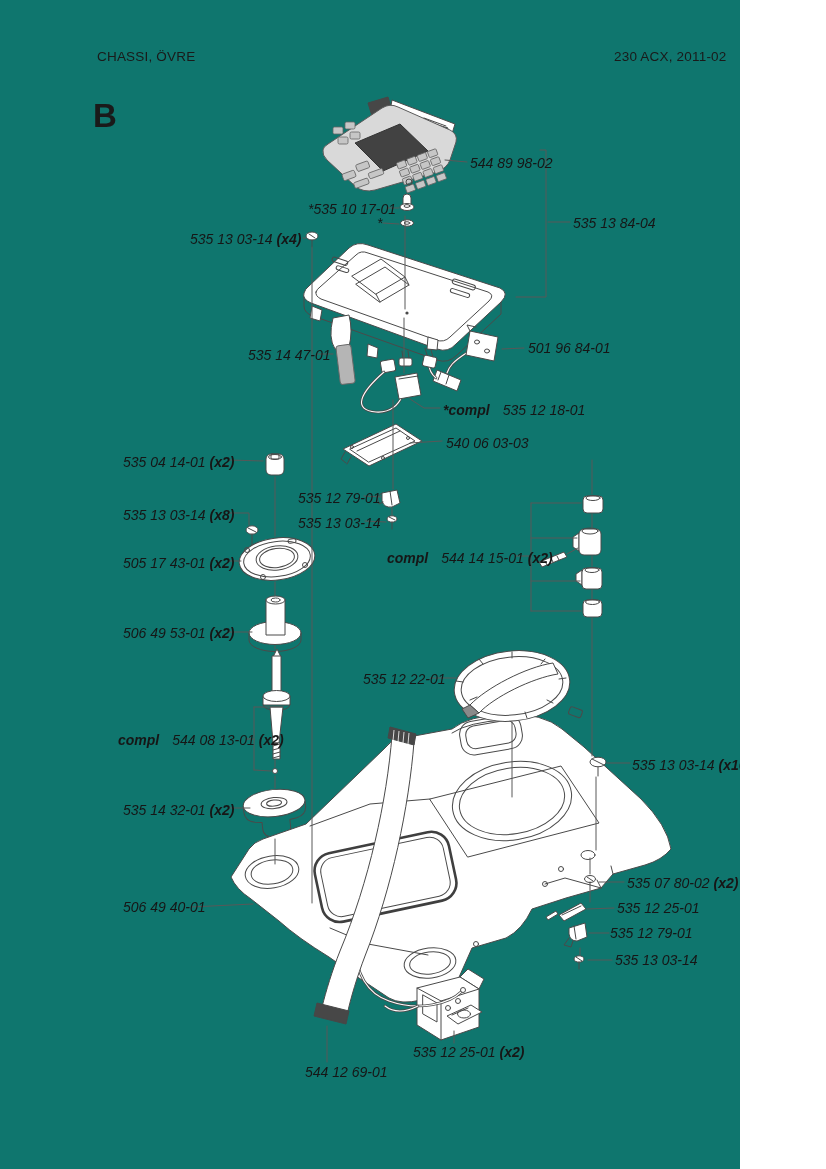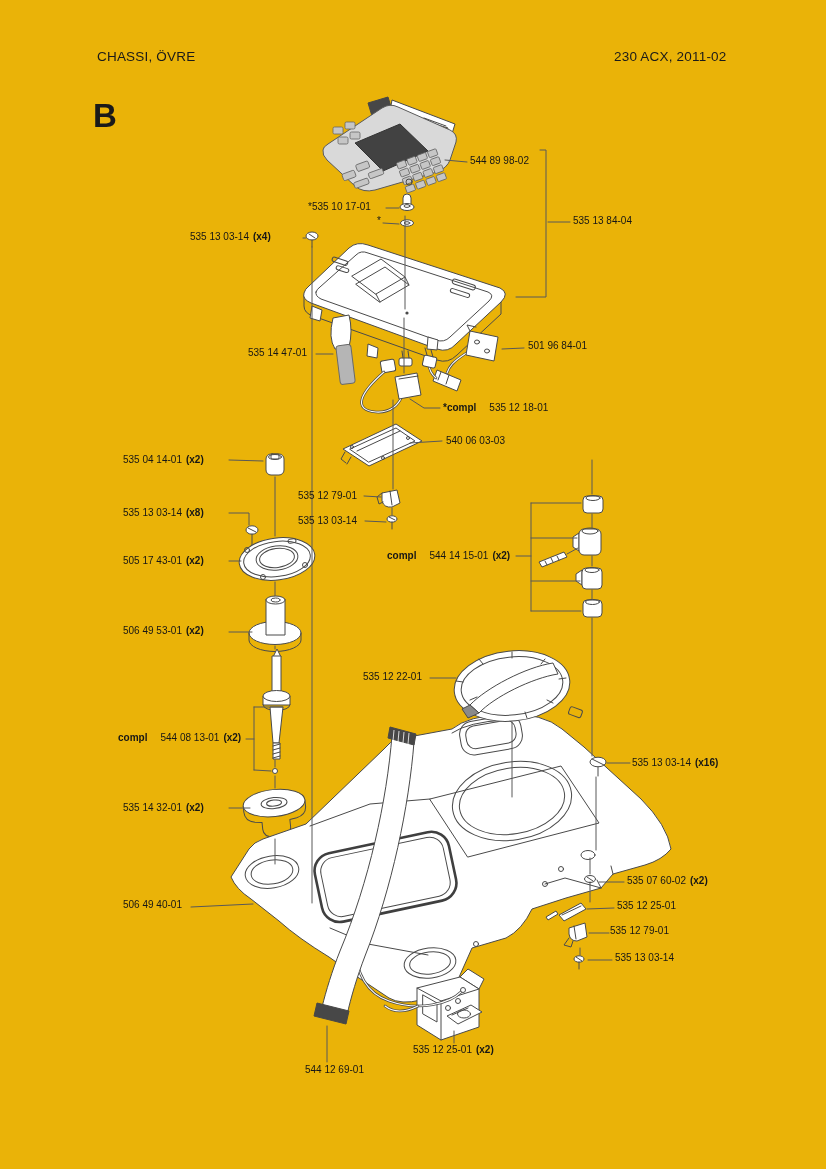--- a/index.html
+++ b/index.html
@@ -1,22 +1,22 @@
 <!DOCTYPE html>
 <html><head>
 <meta charset="utf-8">
 <style>
   html,body{margin:0;padding:0;background:#ffffff;}
   .page{
-    position:relative;width:826px;height:1169px;background:#eab308;overflow:hidden;
+    position:relative;width:740px;height:1169px;background:#0f766e;overflow:hidden;
     font-family:"Liberation Sans","DejaVu Sans",sans-serif;color:#1a1a1a;
   }
   .hdr{position:absolute;font-size:13.5px;letter-spacing:.2px;white-space:nowrap;}
   .section-letter{position:absolute;font-size:33px;font-weight:bold;white-space:nowrap;}
-  .lbl{position:absolute;font-size:10px;white-space:nowrap;color:#161616;}
+  .lbl{position:absolute;font-size:14px;white-space:nowrap;color:#161616;font-style:italic;}
   .lbl .pre,.lbl .qty{font-weight:bold;}
   .lbl .pre{margin-right:13px;}
   .lbl .qty{margin-left:4px;}
   .lbl .pre:empty,.lbl .qty:empty{display:none;margin:0;}
   svg{position:absolute;left:0;top:0;}
   .ln{stroke:#4a4a4a;stroke-width:1;fill:none;stroke-linecap:round;stroke-linejoin:round;}
   .fw{stroke:#4a4a4a;stroke-width:1;fill:#ffffff;stroke-linejoin:round;}
   .fg{stroke:#5a5a5a;stroke-width:1;fill:#d9d9d9;stroke-linejoin:round;}
   .key{stroke:#666;stroke-width:.8;fill:#c6c6c6;}
   .dk{fill:#474747;stroke:#474747;}
@@ -383,21 +383,21 @@
   <div class="lbl" style="left:298px;top:490px"><span class="num">535 12 79-01</span></div>
   <div class="lbl" style="left:298px;top:515px"><span class="num">535 13 03-14</span></div>
   <div class="lbl" style="left:123px;top:507px"><span class="num">535 13 03-14</span><span class="qty">(x8)</span></div>
   <div class="lbl" style="left:123px;top:555px"><span class="num">505 17 43-01</span><span class="qty">(x2)</span></div>
   <div class="lbl" style="left:387px;top:550px"><span class="pre">compl</span><span class="num">544 14 15-01</span><span class="qty">(x2)</span></div>
   <div class="lbl" style="left:123px;top:625px"><span class="num">506 49 53-01</span><span class="qty">(x2)</span></div>
   <div class="lbl" style="left:363px;top:671px"><span class="num">535 12 22-01</span></div>
   <div class="lbl" style="left:118px;top:732px"><span class="pre">compl</span><span class="num">544 08 13-01</span><span class="qty">(x2)</span></div>
   <div class="lbl" style="left:632px;top:757px"><span class="num">535 13 03-14</span><span class="qty">(x16)</span></div>
   <div class="lbl" style="left:123px;top:802px"><span class="num">535 14 32-01</span><span class="qty">(x2)</span></div>
-  <div class="lbl" style="left:627px;top:875px"><span class="num">535 07 60-02</span><span class="qty">(x2)</span></div>
+  <div class="lbl" style="left:627px;top:875px"><span class="num">535 07 80-02</span><span class="qty">(x2)</span></div>
   <div class="lbl" style="left:123px;top:899px"><span class="num">506 49 40-01</span></div>
   <div class="lbl" style="left:617px;top:900px"><span class="num">535 12 25-01</span></div>
   <div class="lbl" style="left:610px;top:925px"><span class="num">535 12 79-01</span></div>
   <div class="lbl" style="left:615px;top:952px"><span class="num">535 13 03-14</span></div>
   <div class="lbl" style="left:413px;top:1044px"><span class="num">535 12 25-01</span><span class="qty">(x2)</span></div>
   <div class="lbl" style="left:305px;top:1064px"><span class="num">544 12 69-01</span></div>
 
 </div>
 
 </body></html>

